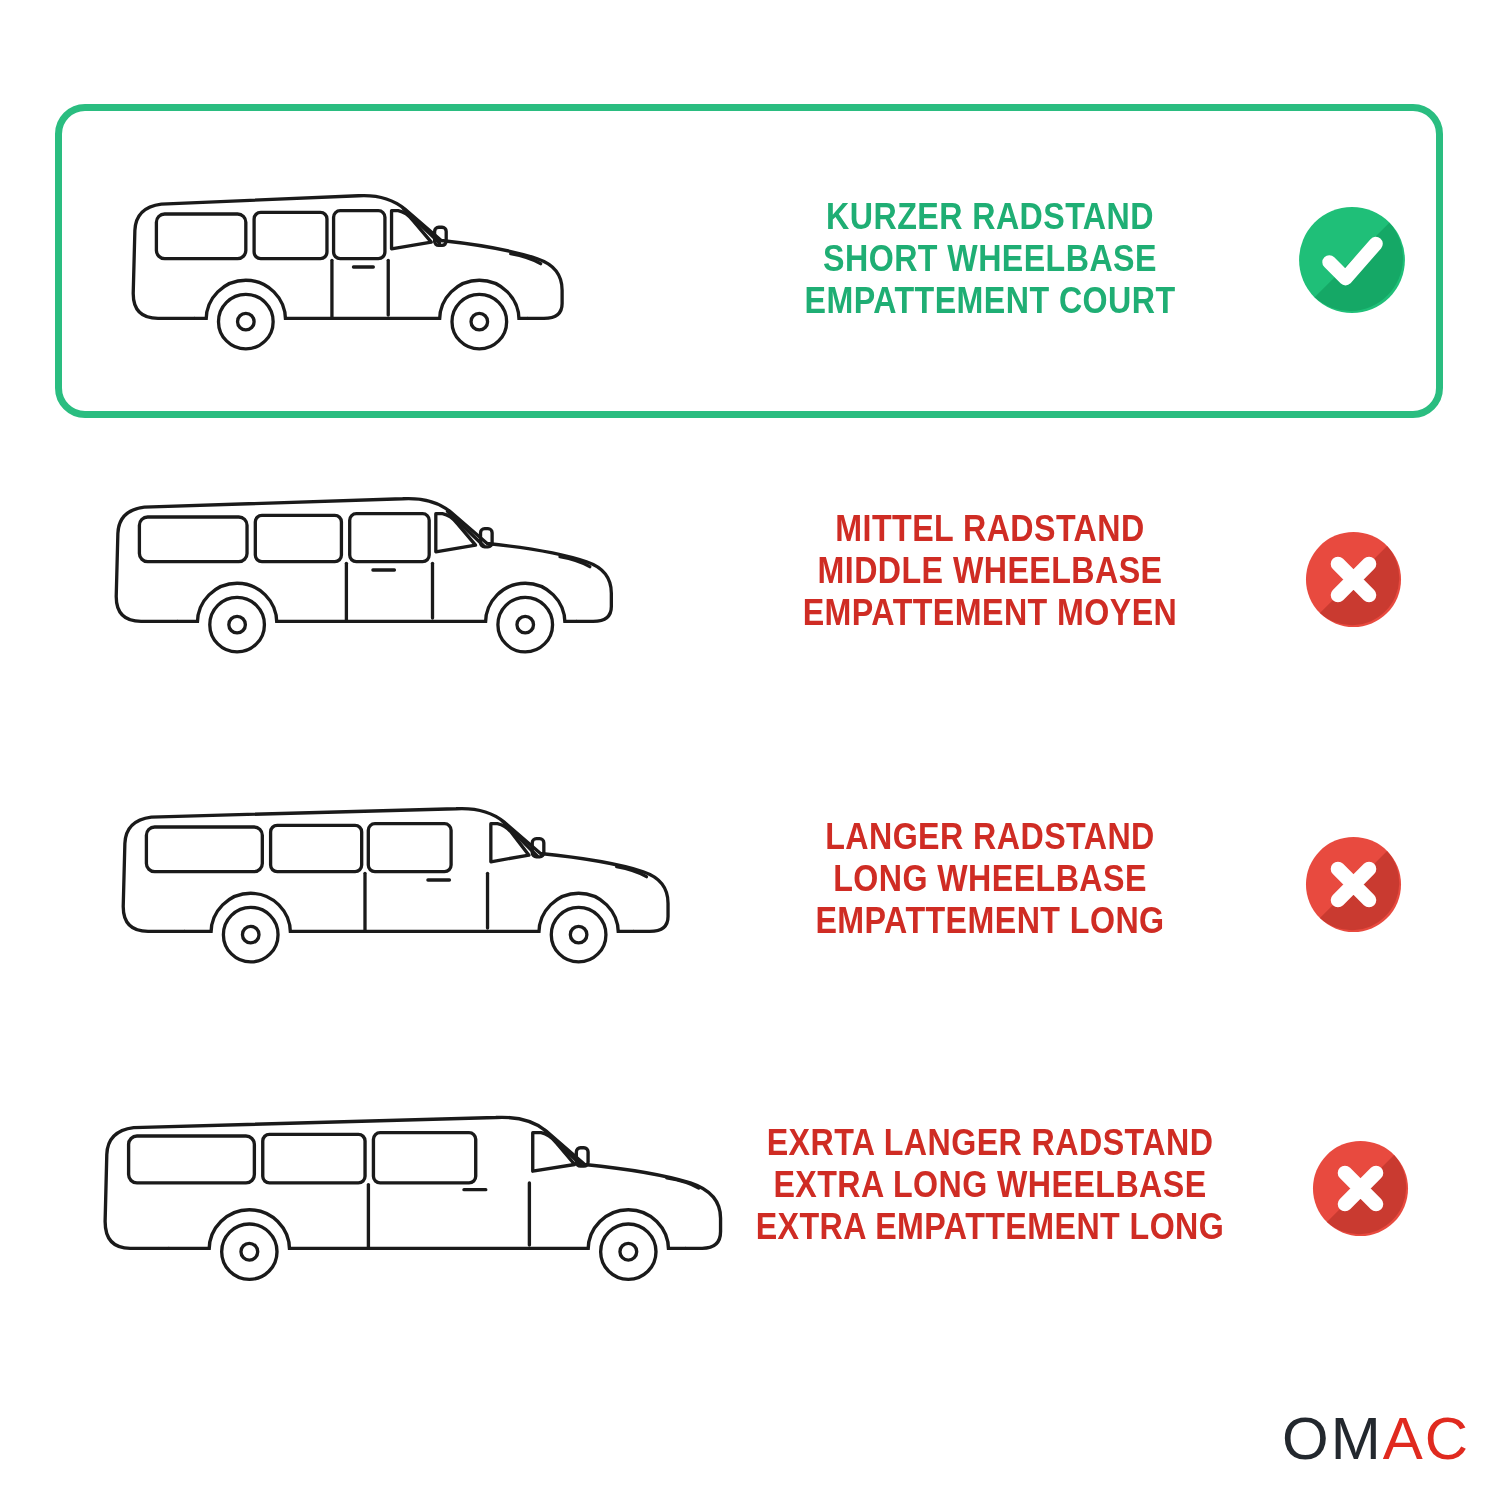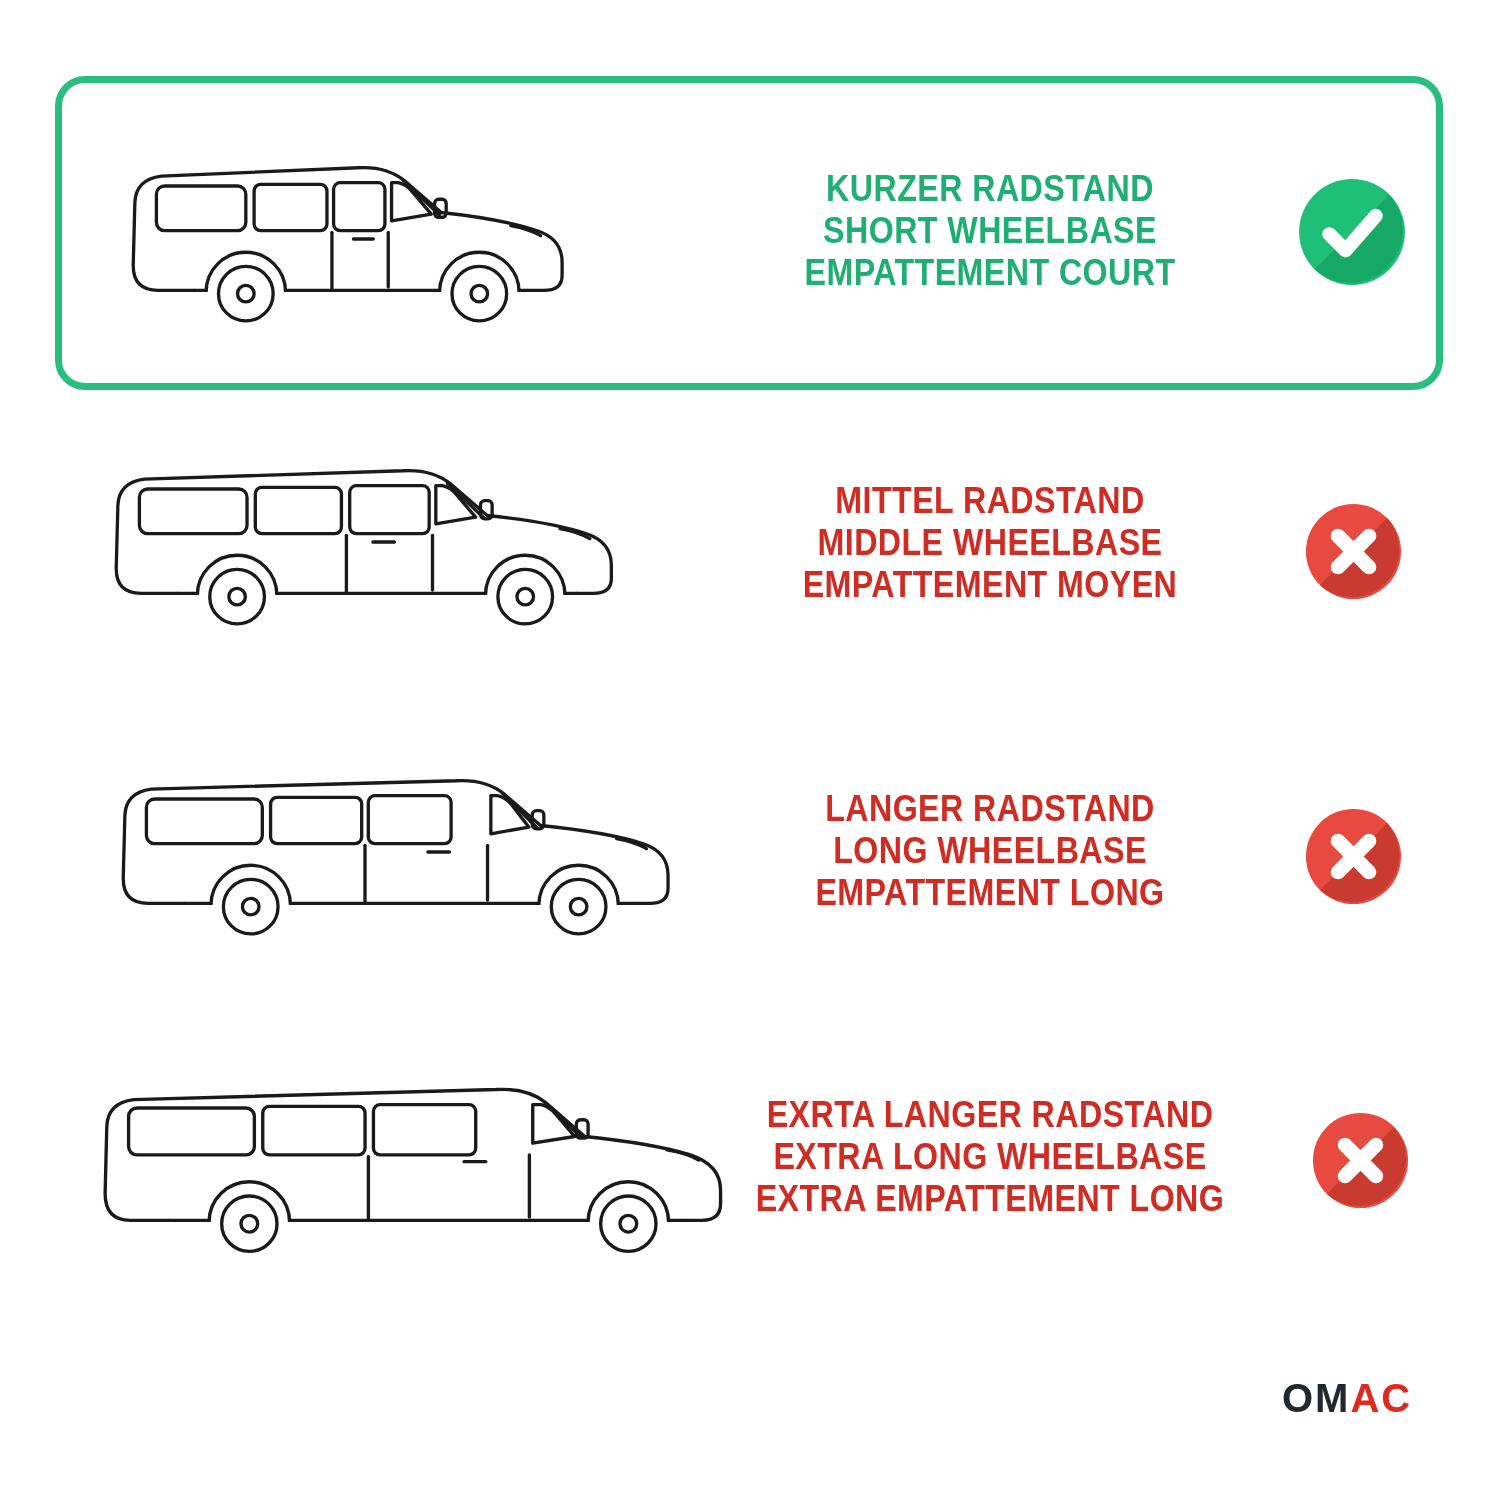--- a/index.html
+++ b/index.html
@@ -2,20 +2,21 @@
 <html><head>
 <meta charset="utf-8">
 <style>
   html,body{margin:0;padding:0;background:#ffffff;}
   .canvas{
     position:relative;
     width:1500px;height:1444px;
     background:#ffffff;
     font-family:"Liberation Sans", sans-serif;
     overflow:hidden;
+    margin-top:28px;
   }
   
   .select-outline{
     position:absolute;left:55px;top:76px;width:1388px;height:314px;
     border:7px solid #2abd80;border-radius:30px;box-sizing:border-box;
   }
   .van{position:absolute;}
   .van svg{display:block;}
   .labels{
     position:absolute;width:520px;text-align:center;
@@ -36,21 +37,21 @@
   .mark-2{left:1305px;top:503px;width:97px;height:97px;}
   .van-3{left:105px;top:746px;height:207px;}
   .lab-3{left:730px;top:788px;}
   .mark-3{left:1305px;top:808px;width:97px;height:97px;}
   .van-4{left:85px;top:1056px;height:218px;}
   .lab-4{left:700px;top:1094px;width:580px;}
   .mark-4{left:1312px;top:1112px;width:97px;height:97px;}
   
   .logo{
     position:absolute;left:1282px;top:1376px;
-    font-weight:700;font-size:40px;letter-spacing:2px;
+    font-weight:400;font-size:60px;letter-spacing:2px;
     font-family:"Liberation Sans", sans-serif;
   }
   .logo .om{color:#23282e;}
   .logo .ac{color:#e02a1f;}
 </style>
 </head>
 <body>
 
 <div class="canvas">
 

